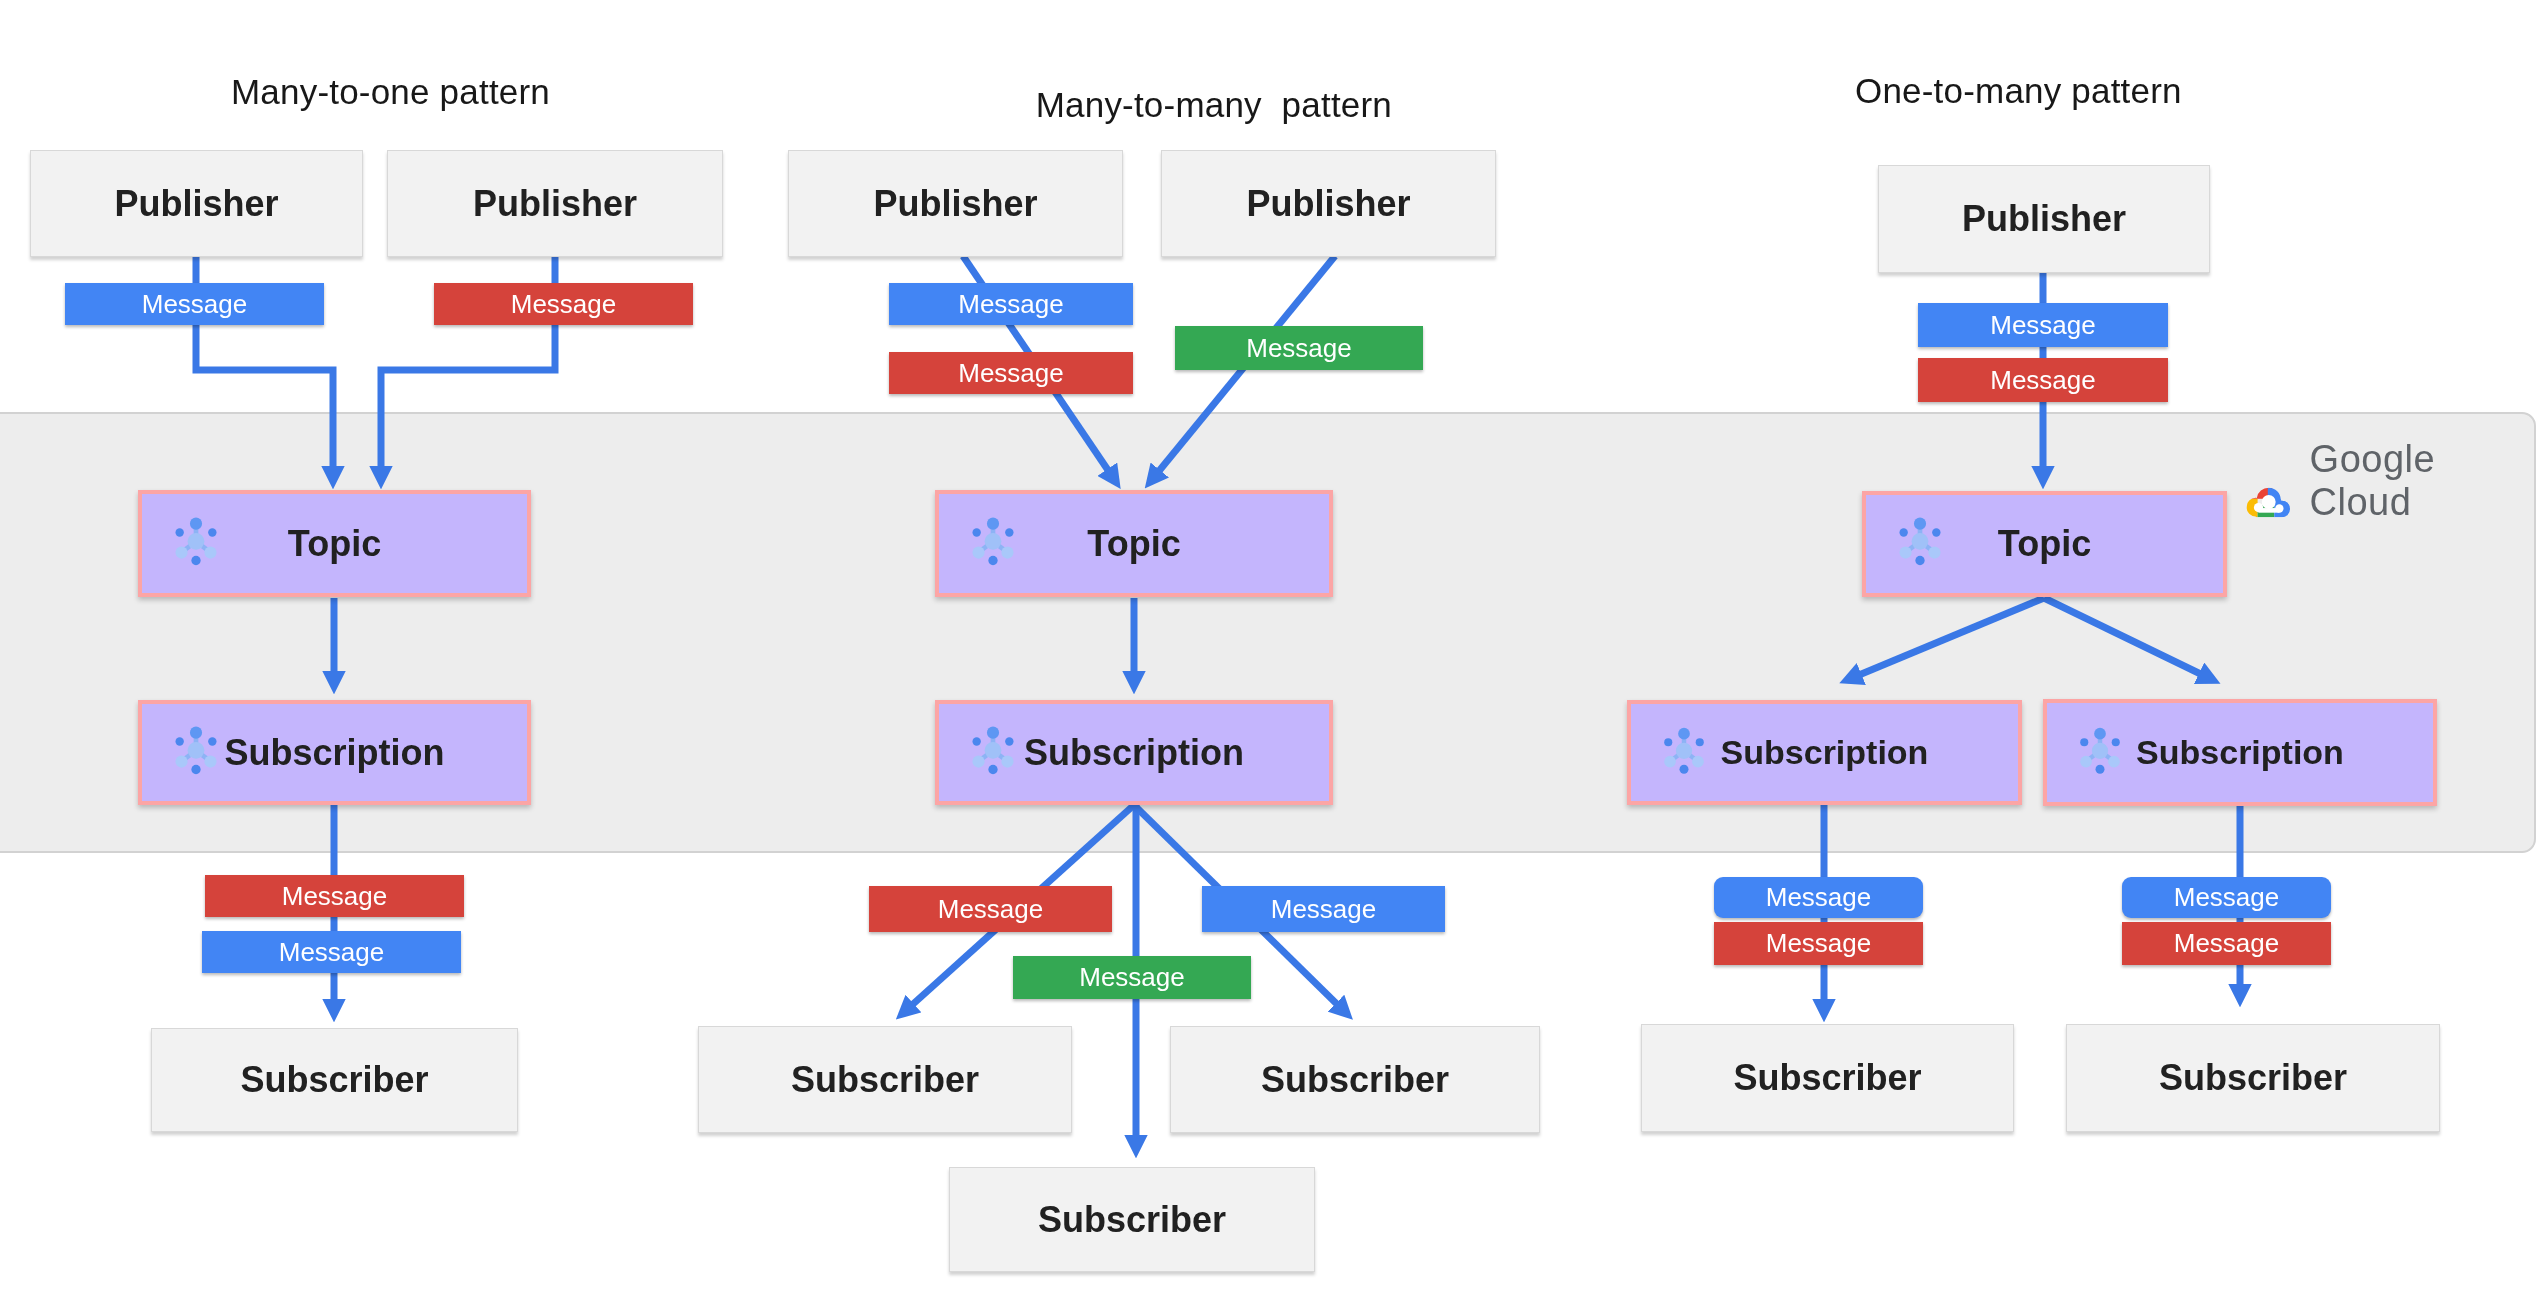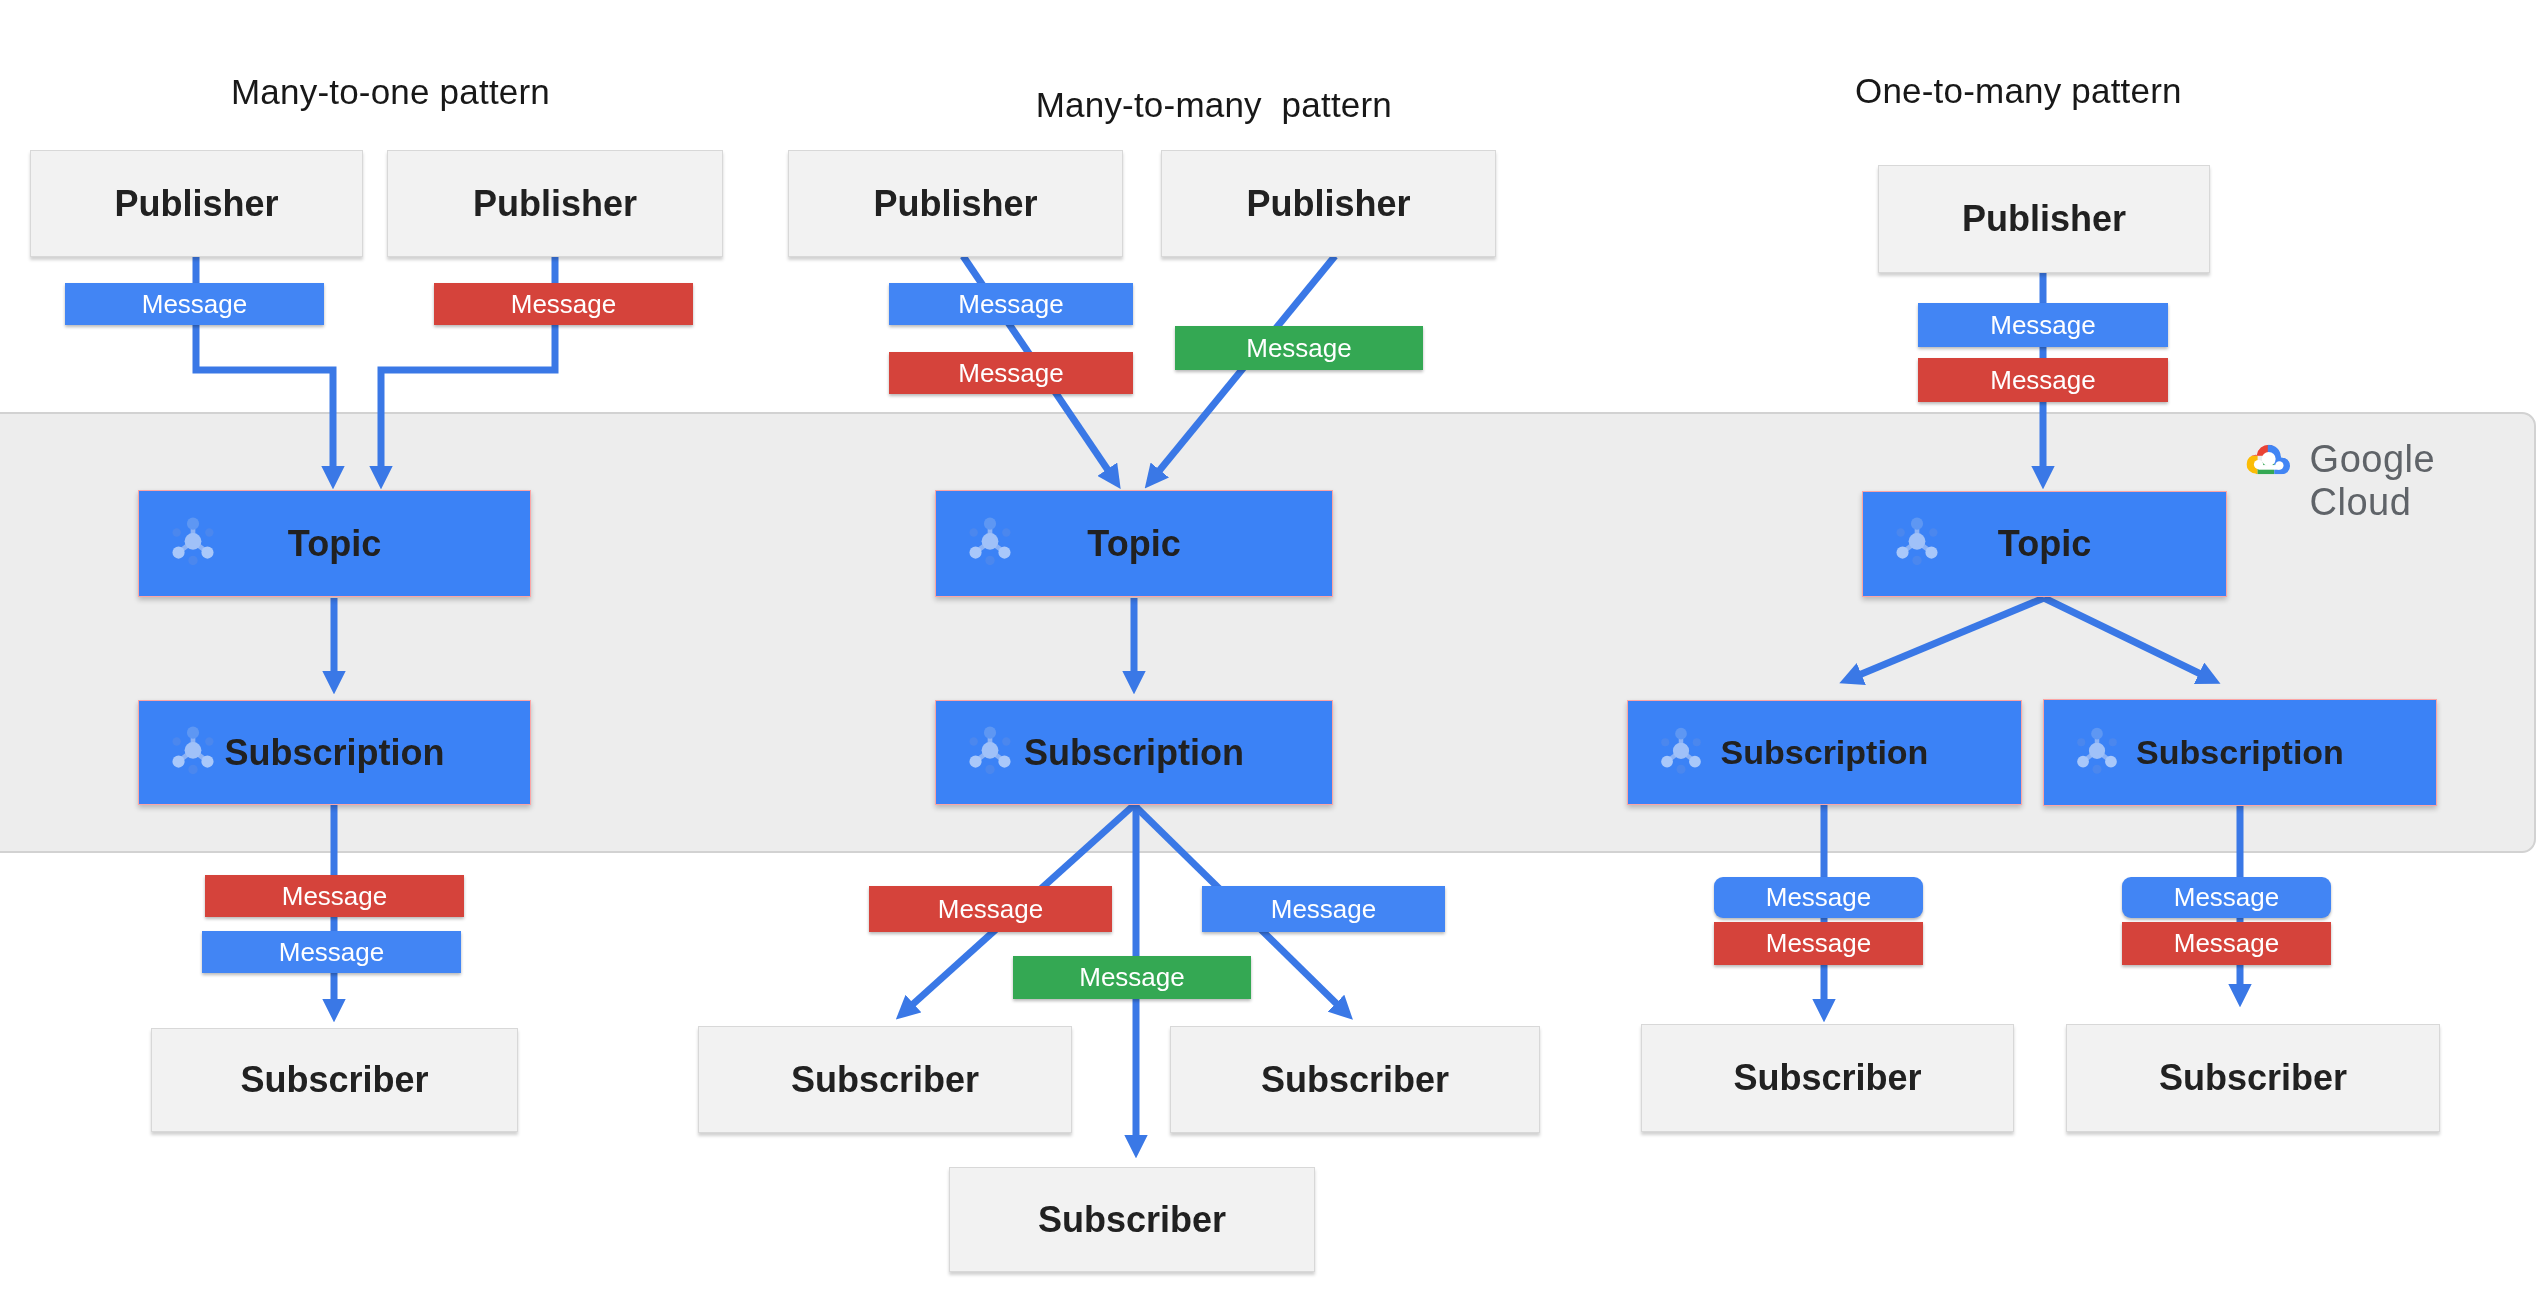--- a/index.html
+++ b/index.html
@@ -4,26 +4,26 @@
 <style>
   html,body{margin:0;padding:0;background:#fff;}
   body{width:2538px;height:1305px;position:relative;overflow:hidden;
        font-family:"Liberation Sans",sans-serif;}
   .band{position:absolute;left:-24px;top:412px;width:2560px;height:441px;
         background:#ededed;border:2px solid #d2d2d2;border-radius:14px;box-sizing:border-box;}
   .title{position:absolute;font-size:35px;color:#181818;text-align:right;letter-spacing:.2px;white-space:pre;}
   .node{position:absolute;display:flex;align-items:center;justify-content:center;
         box-sizing:border-box;font-size:36px;color:#212121;font-weight:bold;}
   .gray{background:#f2f2f2;border:1px solid #d8d8d8;box-shadow:0 3px 3px rgba(0,0,0,.18);}
-  .white{background:#3b82f6;border:1px solid #fca5a5;box-shadow:0 3px 5px rgba(0,0,0,.22);}
+  .white{background:#c4b5fd;border:4px solid #fca5a5;box-shadow:0 3px 5px rgba(0,0,0,.22);}
   .node .icon{position:absolute;left:26px;top:50%;transform:translateY(-50%);}
   .msg{position:absolute;display:flex;align-items:center;justify-content:center;
        color:#fff;font-size:26px;box-shadow:0 2px 3px rgba(0,0,0,.28);box-sizing:border-box;}
   .msg.round{border-radius:9px;}
-  .logo{position:absolute;left:2240px;top:438px;display:flex;align-items:flex-start;gap:14px;}
+  .logo{position:absolute;left:2240px;top:438px;display:flex;align-items:flex-end;gap:14px;}
   .logo .brand-text{font-size:38px;color:#5f6368;letter-spacing:.5px;}
   svg.wires{position:absolute;left:0;top:0;}
 </style>
 </head>
 <body>
 
 <div class="band"></div>
 
 <svg class="wires" width="2538" height="1305" viewBox="0 0 2538 1305">
   <defs>

